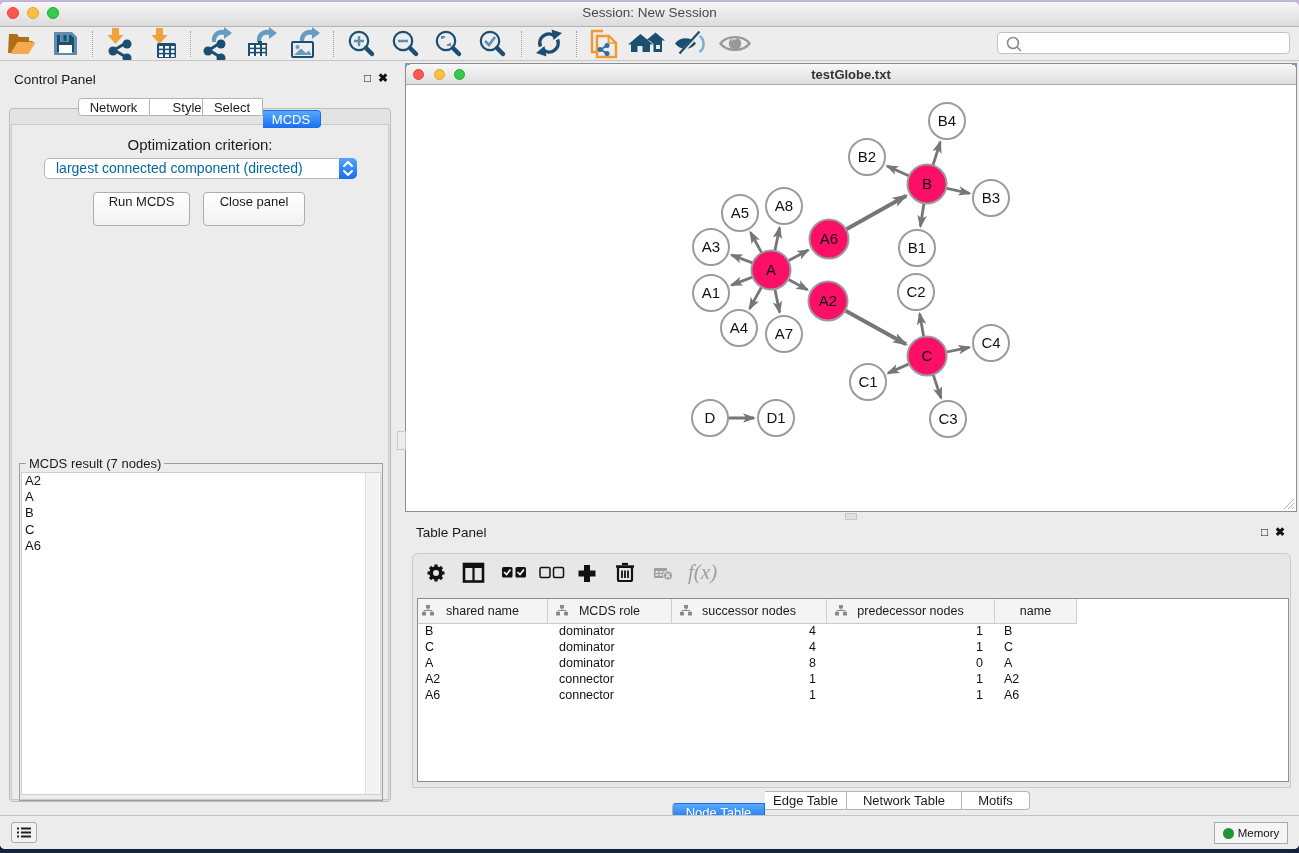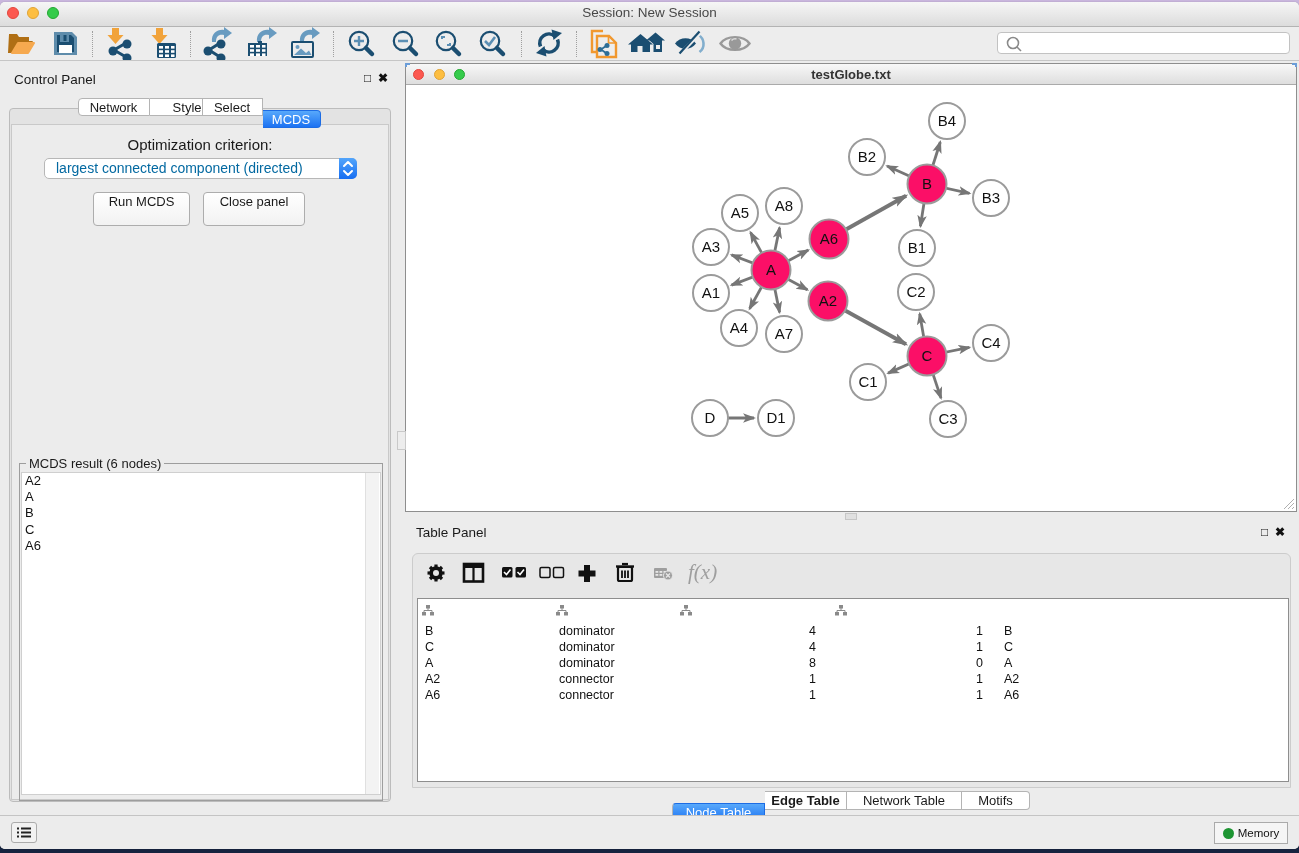--- a/index.html
+++ b/index.html
@@ -270,21 +270,21 @@
         <div class="opt-label">Optimization criterion:</div>
         <div class="dropdown">largest connected component (directed)
           <div class="dd-btn"><svg width="18" height="21">
             <path d="M5 8 L9 4 L13 8" fill="none" stroke="#fff" stroke-width="2" stroke-linecap="round" stroke-linejoin="round"></path>
             <path d="M5 13 L9 17 L13 13" fill="none" stroke="#fff" stroke-width="2" stroke-linecap="round" stroke-linejoin="round"></path>
           </svg></div>
         </div>
         <div class="btn" style="left:81px; top:67px; width:97px;">Run MCDS</div>
         <div class="btn" style="left:191px; top:67px; width:102px;">Close panel</div>
         <div class="fieldset">
-          <div class="legend">MCDS result (6 nodes)</div>
+          <div class="legend">MCDS result (7 nodes)</div>
           <div class="listbox">
             <div class="sb"></div>
             <div class="li">A2</div>
               <div class="li">A</div>
               <div class="li">B</div>
               <div class="li">C</div>
               <div class="li">A6</div>
           </div>
         </div>
       </div>
@@ -452,20 +452,27 @@
               <rect x="246.5" y="20" width="2.8" height="1.8"></rect>
               <rect x="250.5" y="20" width="2.5" height="1.8"></rect>
             </g>
           <circle cx="255" cy="21.5" r="4.5" fill="#9e9e9e" stroke="#e7e7e7" stroke-width="1"></circle>
           <path d="M253 19.5 l4 4 M257 19.5 l-4 4" stroke="#e7e7e7" stroke-width="1.3"></path>
           </g>
 
         <text x="275" y="25" font-family="Liberation Serif, serif" font-style="italic" font-size="21" fill="#9e9e9e">f(x)</text>
       </svg>
       <div class="tbl" id="tbl">
+        <div class="thead" style="width:659px;">
+          <div class="cell" style="left:0;width:130px;">shared name</div>
+          <div class="cell" style="left:130px;width:124px;">MCDS role</div>
+          <div class="cell" style="left:254px;width:155px;">successor nodes</div>
+          <div class="cell" style="left:409px;width:168px;">predecessor nodes</div>
+          <div class="cell" style="left:577px;width:82px;border-right:1px solid #cfcfcf;">name</div>
+        </div>
         <svg width="440" height="24" style="position:absolute;left:0;top:0" fill="#8a8a8a">
           <g>
               <rect x="8" y="6" width="4" height="3.5"></rect>
               <rect x="4" y="13" width="4" height="3.5"></rect>
               <rect x="12" y="13" width="4" height="3.5"></rect>
               <path d="M10 9 v3 M6 13 v-1.5 h8 V13" stroke="#8a8a8a" fill="none"></path>
             </g>
           <g transform="translate(134,0)">
               <rect x="8" y="6" width="4" height="3.5"></rect>
               <rect x="4" y="13" width="4" height="3.5"></rect>
@@ -517,21 +524,21 @@
           <span style="position:absolute;left:7px;">A6</span>
             <span style="position:absolute;left:141px;">connector</span>
           <span style="position:absolute;left:300px;width:98px;text-align:right;">1</span>
           <span style="position:absolute;left:467px;width:98px;text-align:right;">1</span>
           <span style="position:absolute;left:586px;">A6</span>
           </div>
       </div>
     </div>
     <div class="bt-tabs">
       <div class="tab sel" style="width:93px;padding:0;">Node Table</div>
-        <div class="tab" style="width:82px;padding:0;font-weight:bold;">Edge Table</div>
+        <div class="tab" style="width:82px;padding:0;">Edge Table</div>
         <div class="tab" style="width:115px;padding:0;">Network Table</div>
         <div class="tab" style="width:68px;padding:0;">Motifs</div>
     </div>
   </div>
   <div class="statusbar">
     <div class="sb-btn">
         <svg width="24" height="19" style="position:absolute;left:0px;top:0px">
       <g fill="#222">
             <rect x="5" y="4.5" width="2" height="2"></rect>
             <rect x="9" y="4.5" width="10" height="2"></rect>

